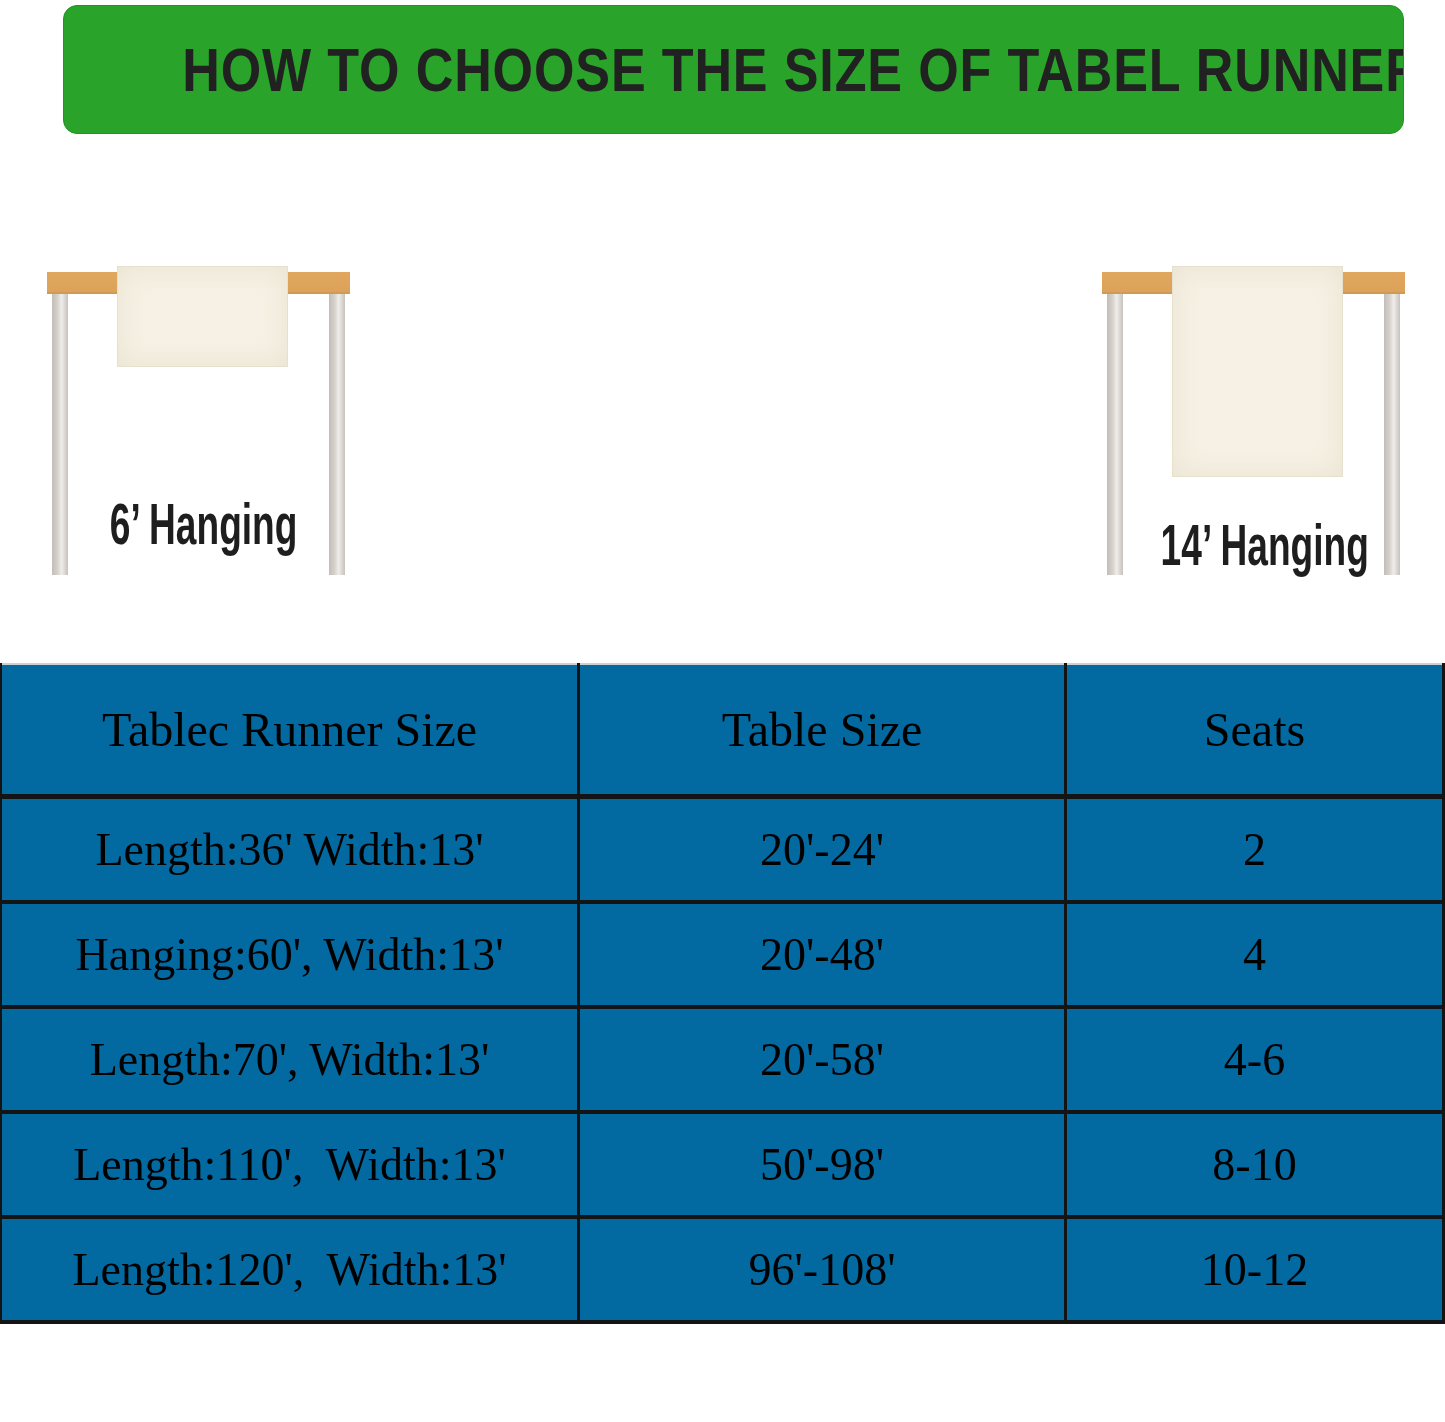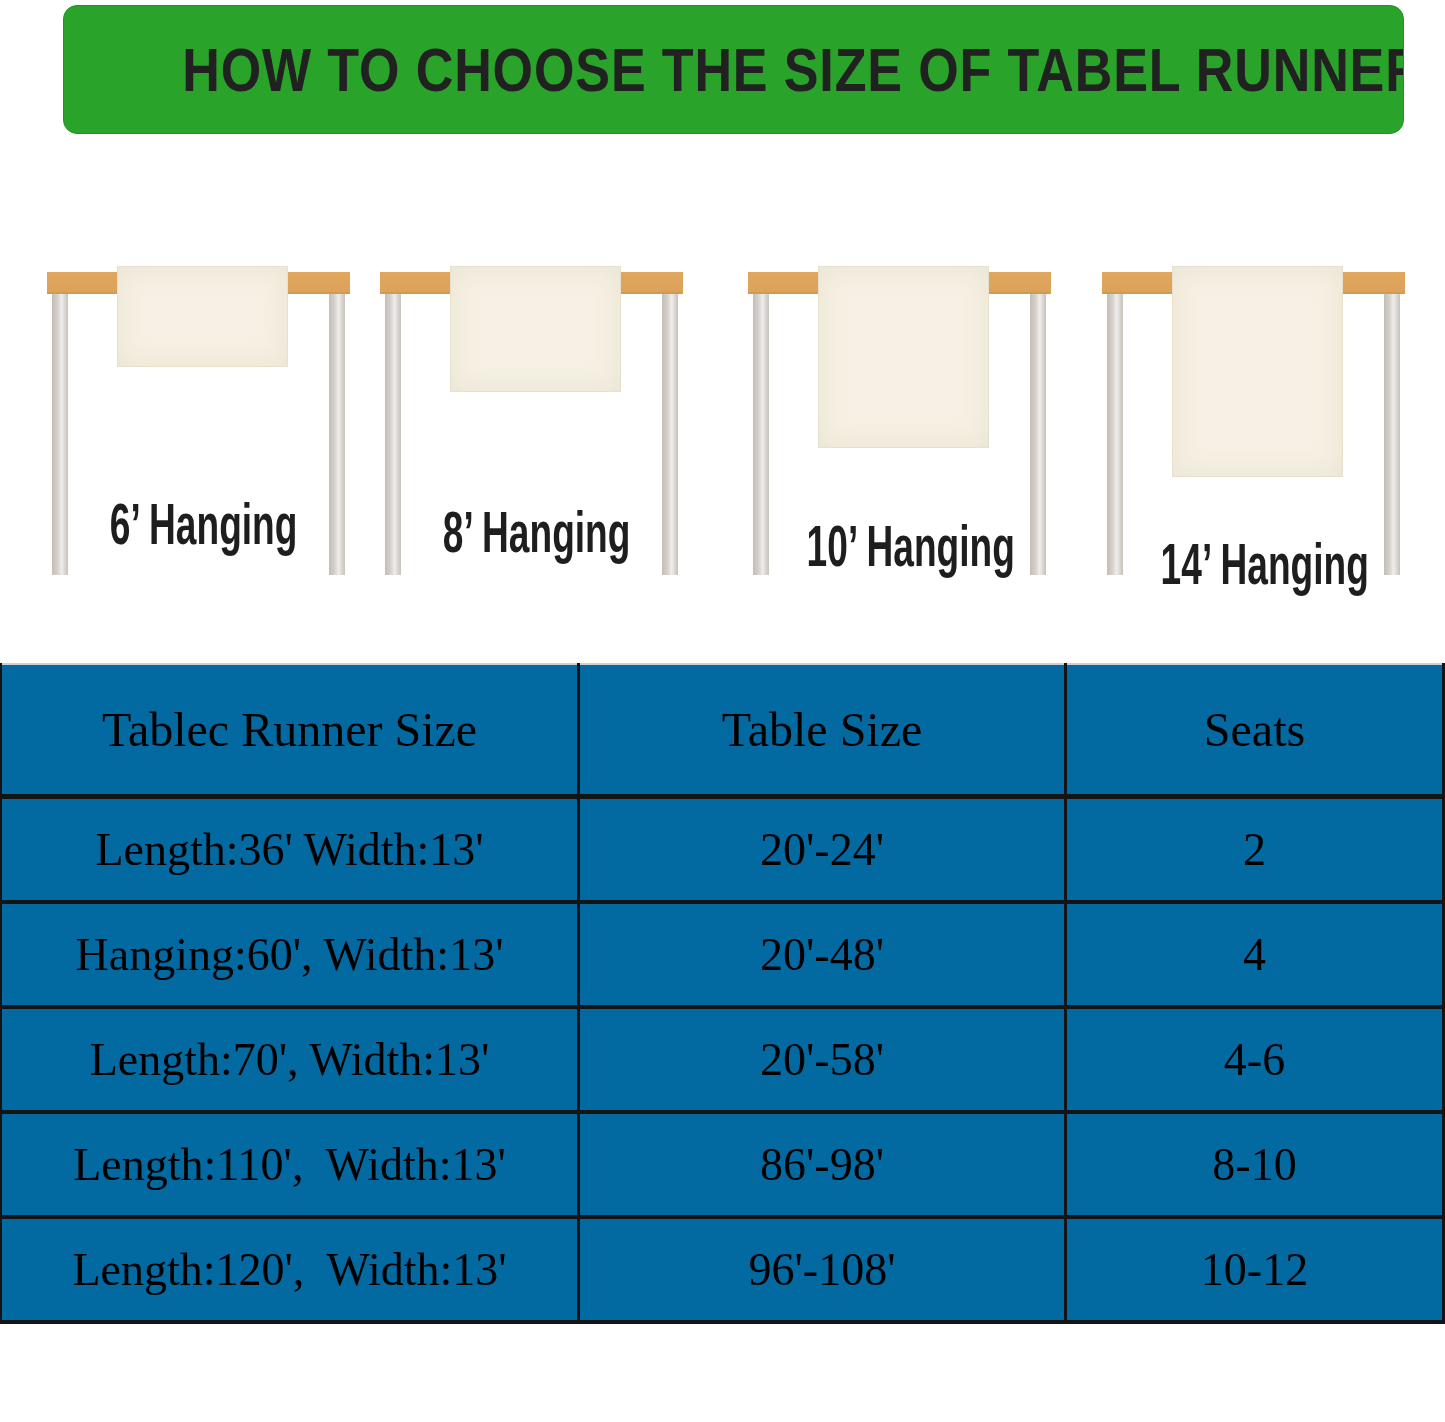--- a/index.html
+++ b/index.html
@@ -84,21 +84,21 @@
 
   .fig-label {
     position: absolute;
     left: 0; width: 100%;
     text-align: right;
     z-index: 3;
   }
   .fig-0 .fig-label { top: 224px; }
   .fig-1 .fig-label { top: 232px; }
   .fig-2 .fig-label { top: 246px; }
-  .fig-3 .fig-label { top: 264px; text-decoration: underline; }
+  .fig-3 .fig-label { top: 245px; text-decoration: underline; }
   .fig-label span {
     display: inline-block;
     font-size: 58px;
     font-weight: bold;
     color: #1e1e1e;
     transform: scaleX(0.64);
     transform-origin: 50% 50%;
     white-space: nowrap;
   }
 
@@ -153,39 +153,21 @@
     <div class="fig fig-0">
       <div class="leg left"></div>
       <div class="leg right"></div>
       <div class="tabletop"></div>
       <div class="runner"></div>
       <div class="fig-label">
         <span>6’ Hanging</span>
       </div>
     </div>
 
-    <div class="fig fig-1">
-      <div class="leg left"></div>
-      <div class="leg right"></div>
-      <div class="tabletop"></div>
-      <div class="runner"></div>
-      <div class="fig-label">
-        <span>8’ Hanging</span>
-      </div>
-    </div>
-
-    <div class="fig fig-2">
-      <div class="leg left"></div>
-      <div class="leg right"></div>
-      <div class="tabletop"></div>
-      <div class="runner"></div>
-      <div class="fig-label">
-        <span>10’ Hanging</span>
-      </div>
-    </div>
+
 
     <div class="fig fig-3">
       <div class="leg left"></div>
       <div class="leg right"></div>
       <div class="tabletop"></div>
       <div class="runner"></div>
       <div class="fig-label">
         <span>14’ Hanging</span>
       </div>
     </div>
@@ -216,21 +198,21 @@
         <td>20'-48'</td>
         <td>4</td>
       </tr>
       <tr>
         <td class="col-runner">Length:70', Width:13'</td>
         <td>20'-58'</td>
         <td>4-6</td>
       </tr>
       <tr>
         <td class="col-runner">Length:110',  Width:13'</td>
-        <td>86'-98'</td>
+        <td>50'-98'</td>
         <td>8-10</td>
       </tr>
       <tr>
         <td class="col-runner">Length:120',  Width:13'</td>
         <td>96'-108'</td>
         <td>10-12</td>
       </tr>
     </tbody>
   </table>
 

